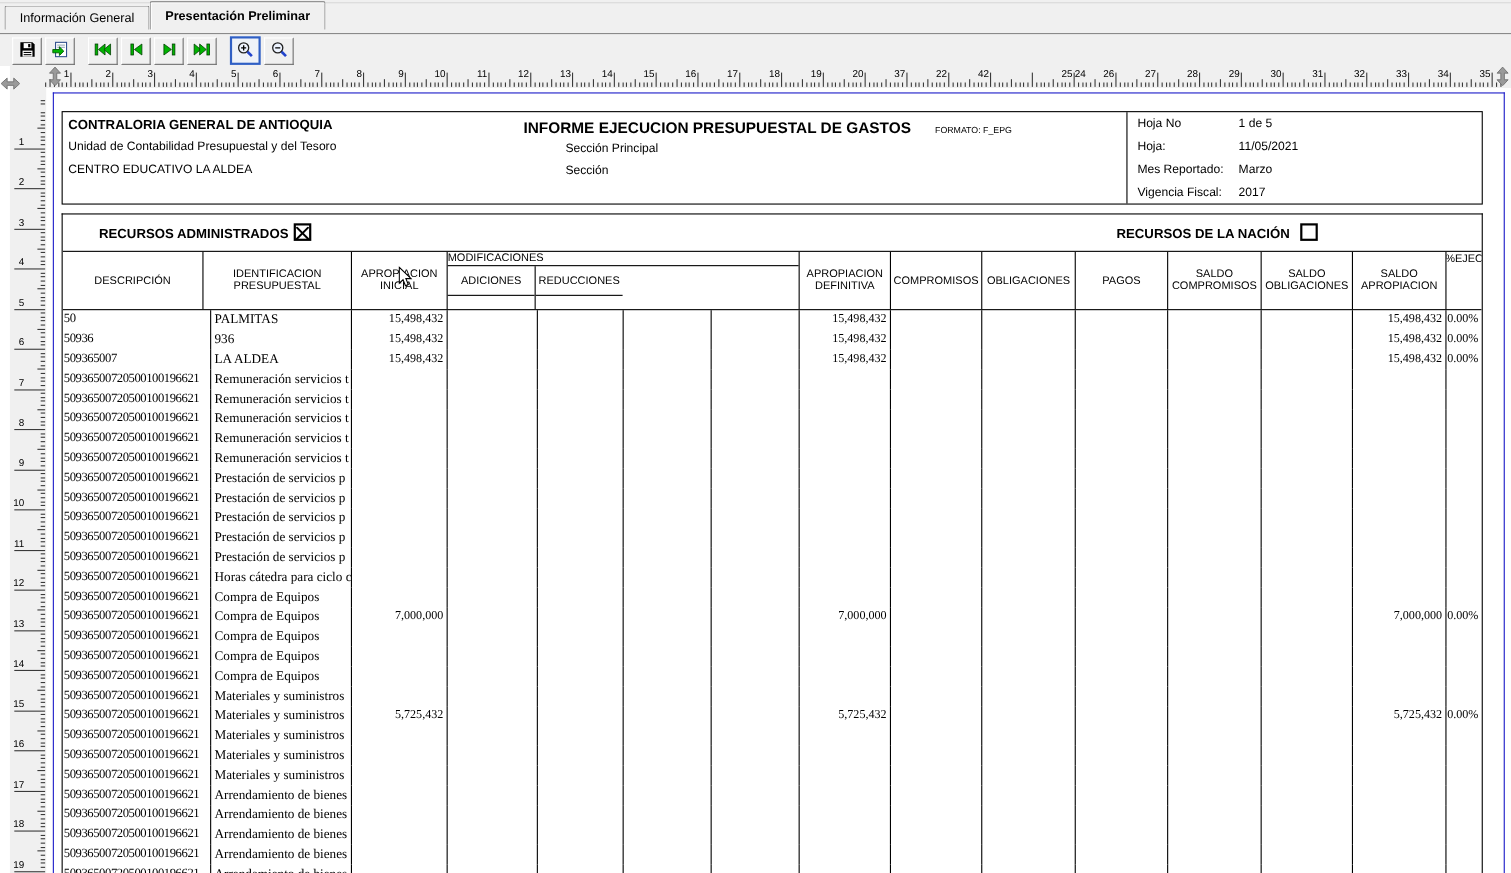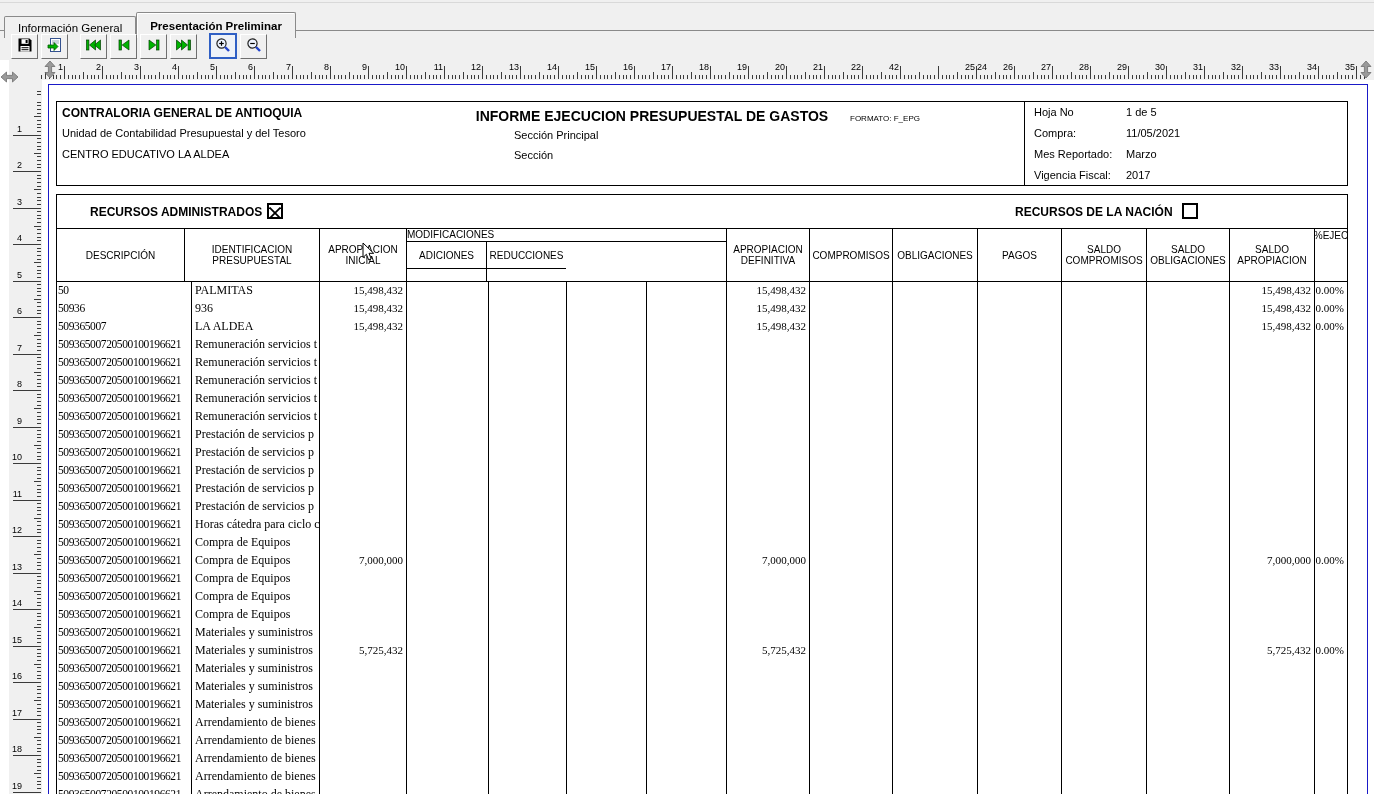--- a/index.html
+++ b/index.html
@@ -7,21 +7,21 @@
   .screen {
     position: relative; width: 1374px; height: 794px;
     background:#fff; overflow: hidden;
     font-family: "Liberation Sans", "DejaVu Sans", sans-serif;
     color:#000;
   }
   
   .top-chrome { position:absolute; left:0; top:0; width:1374px; height:60px; background:#f0f0f0; }
   .chrome-topline { position:absolute; left:0; top:2px; width:1374px; height:1px; background:#d9d9d9; }
   
-  .tabs { position:absolute; left:4px; top:12px; height:26px; display:flex; align-items:flex-end; z-index:4; }
+  .tabs { position:absolute; left:4px; top:1px; height:26px; display:flex; align-items:flex-end; z-index:4; }
   .tab { height:22px; padding:0 13px; background:#f0f0f0; border:1px solid #8a8a8a; border-bottom:none;
     border-radius:2px 2px 0 0; font-size:11.5px; display:flex; align-items:center; white-space:nowrap; }
   .tab.active { height:26px; font-weight:bold; z-index:5; position:relative;
     box-shadow: inset 1px 1px 0 #ffffff; background:#f0f0f0; }
   .tab-underline { position:absolute; left:0; top:30px; width:1374px; height:1px; background:#8a8a8a; z-index:3; }
   
   .toolbar { position:absolute; left:11px; top:33px; display:flex; align-items:center; gap:3px; z-index:4; }
   .tbtn { width:27px; height:25px; background:#f0f0f0; border:1px solid; border-color:#ffffff #6f6f6f #6f6f6f #ffffff;
     display:flex; align-items:center; justify-content:center; padding:0; cursor:default; }
   .tbtn.sel { border:2px solid #2f5fc4; width:28px; height:26px; background:#eef2f8; }
@@ -217,21 +217,21 @@
       <div class="hnum" style="left: 610px;">16</div>
       <div class="htick" style="left: 663px; height: 13px;"></div>
       <div class="hnum" style="left: 648px;">17</div>
       <div class="htick" style="left: 701px; height: 13px;"></div>
       <div class="hnum" style="left: 686px;">18</div>
       <div class="htick" style="left: 739px; height: 13px;"></div>
       <div class="hnum" style="left: 724px;">19</div>
       <div class="htick" style="left: 777px; height: 13px;"></div>
       <div class="hnum" style="left: 762px;">20</div>
       <div class="htick" style="left: 815px; height: 13px;"></div>
-      <div class="hnum" style="left: 800px;">21</div>
+      <div class="hnum" style="left: 800px;">37</div>
       <div class="htick" style="left: 853px; height: 13px;"></div>
       <div class="hnum" style="left: 838px;">22</div>
       <div class="htick" style="left: 891px; height: 13px;"></div>
       <div class="hnum" style="left: 876px;">42</div>
       <div class="htick" style="left: 929px; height: 13px;"></div>
       <div class="hnum" style="left: 964px;">24</div>
       <div class="htick" style="left: 967px; height: 13px;"></div>
       <div class="hnum" style="left: 952px;">25</div>
       <div class="htick" style="left: 1005px; height: 13px;"></div>
       <div class="hnum" style="left: 990px;">26</div>
@@ -806,21 +806,21 @@
       <div class="hdr-entity">CENTRO EDUCATIVO LA ALDEA</div>
       <div class="hdr-title">INFORME EJECUCION PRESUPUESTAL DE GASTOS</div>
       <div class="hdr-format">FORMATO: F_EPG</div>
       <div class="hdr-sec1">Sección Principal</div>
       <div class="hdr-sec2">Sección</div>
       <div class="hdr-divider"></div>
       <div class="info-row" style="top:4px;">
         <span class="info-label">Hoja No</span><span>1 de 5</span>
       </div>
       <div class="info-row" style="top:25px;">
-        <span class="info-label">Compra:</span><span>11/05/2021</span>
+        <span class="info-label">Hoja:</span><span>11/05/2021</span>
       </div>
       <div class="info-row" style="top:46px;">
         <span class="info-label">Mes Reportado:</span><span>Marzo</span>
       </div>
       <div class="info-row" style="top:67px;">
         <span class="info-label">Vigencia Fiscal:</span><span>2017</span>
       </div>
     </div>
 
     <div class="body-box">

